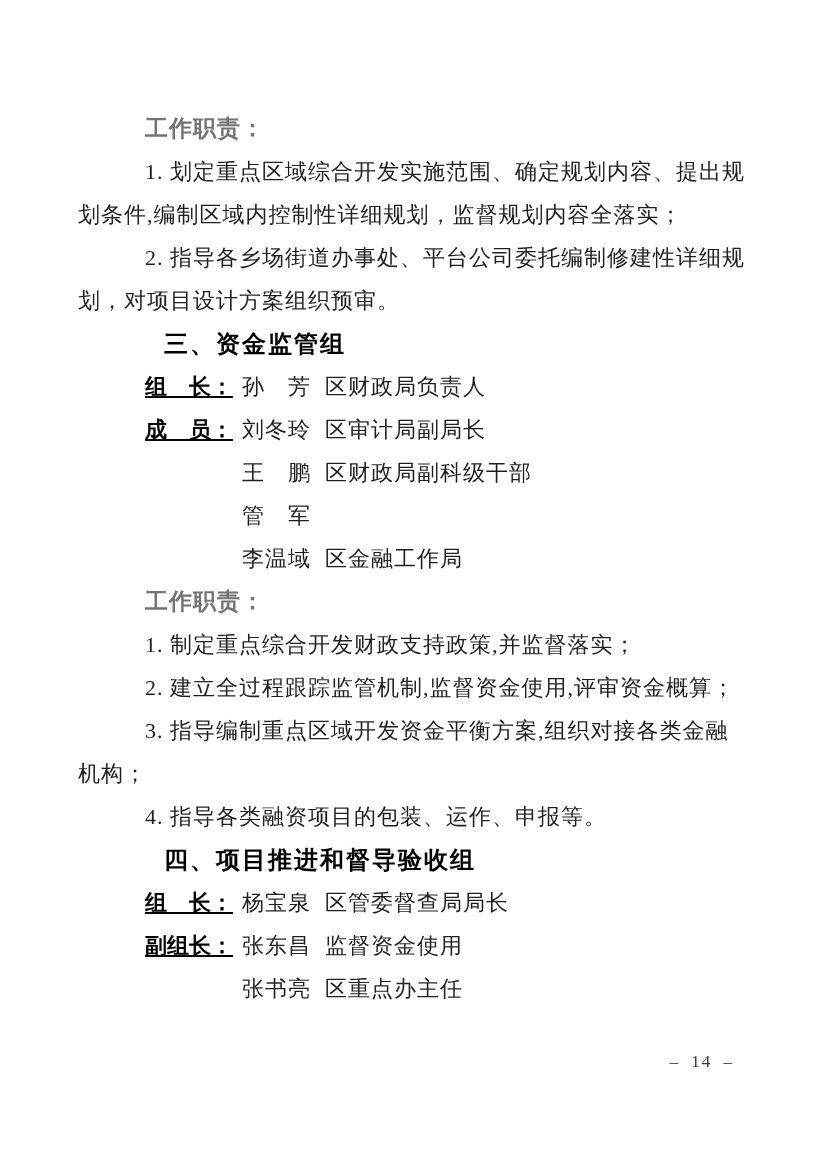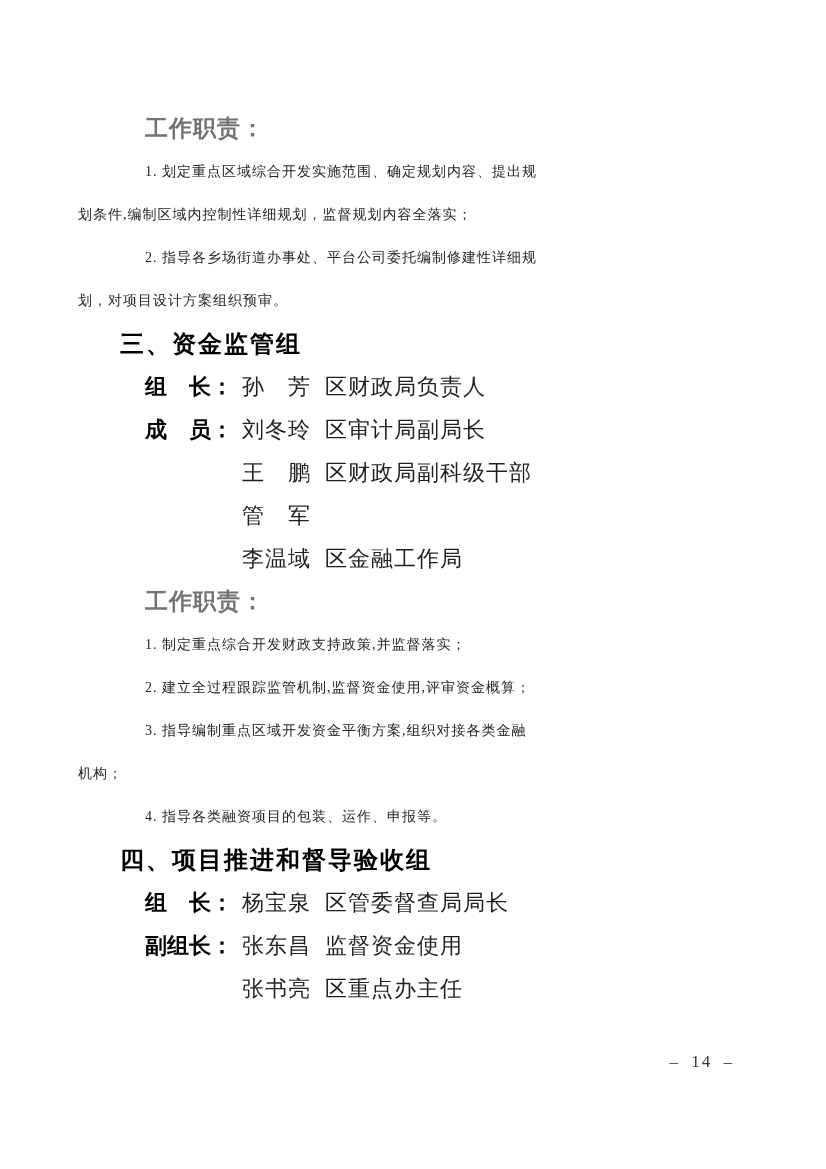--- a/index.html
+++ b/index.html
@@ -12,21 +12,21 @@
     font-family: "Liberation Serif", "DejaVu Serif", serif;
     color: #1f1f1f;
   }
   .content {
     position: absolute;
     left: 78px;
     top: 107px;
     width: 666px;
   }
   .line {
-    font-size: 14px;
+    font-size: 22px;
     line-height: 43px;
     letter-spacing: 1px;
     white-space: nowrap;
   }
   .indent { padding-left: 67px; }
   .h-duty {
     font-family: "Liberation Sans", "DejaVu Sans", sans-serif;
     font-weight: bold;
     color: #737373;
     font-size: 23px;
@@ -35,36 +35,37 @@
     margin-left: 67px;
     white-space: nowrap;
   }
   .h-sec {
     font-family: "Liberation Sans", "DejaVu Sans", sans-serif;
     font-weight: bold;
     color: #000;
     font-size: 24px;
     line-height: 43px;
     letter-spacing: 2px;
-    margin-left: 42px;
+    margin-left: 86px;
     white-space: nowrap;
   }
   .role-row {
     display: flex;
     margin-left: 67px;
     font-size: 22px;
     line-height: 43px;
     white-space: nowrap;
   }
   .role-label {
     flex: 0 0 97px;
     width: 97px;
     font-family: "Liberation Sans", "DejaVu Sans", sans-serif;
     font-weight: bold;
     color: #000;
+    text-decoration: underline;
   }
   .role-name {
     flex: 0 0 83px;
     width: 83px;
     letter-spacing: 1px;
   }
   .role-title { letter-spacing: 1px; }
   .page-number {
     position: absolute;
     top: 1051px;

